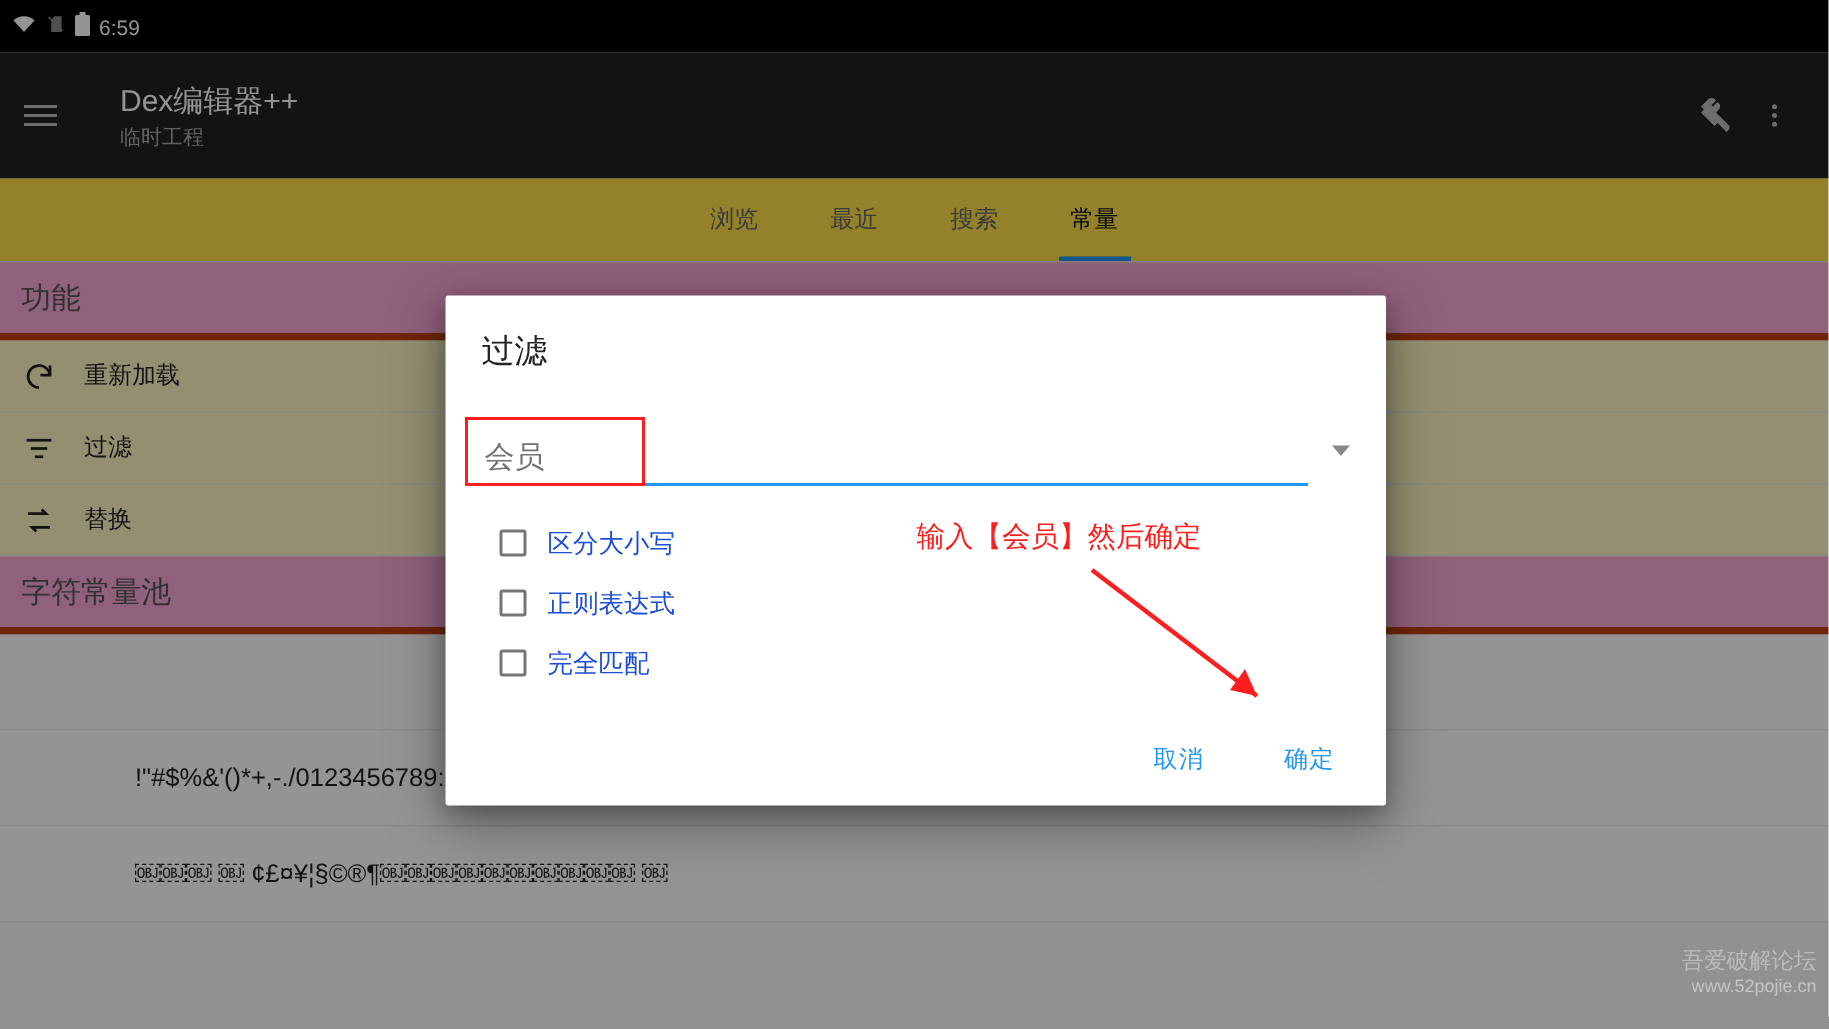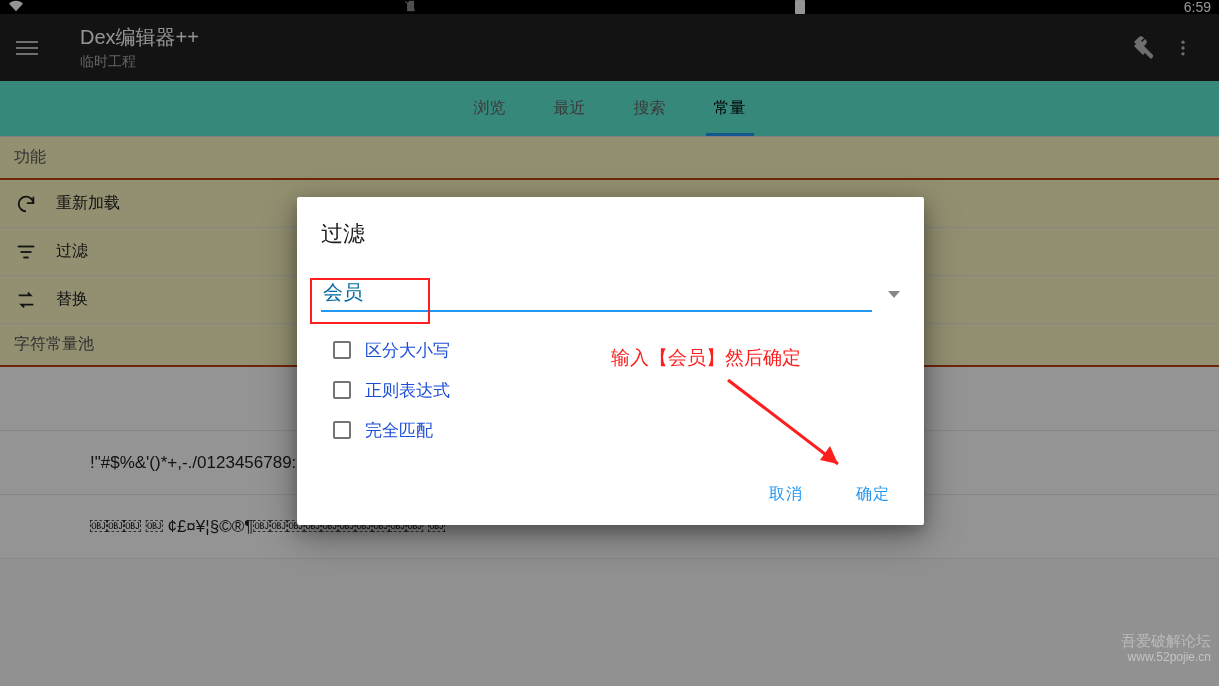--- a/index.html
+++ b/index.html
@@ -1,55 +1,55 @@
 <!DOCTYPE html>
 <html><head>
 <meta charset="utf-8">
 <style>
 * { margin: 0; padding: 0; box-sizing: border-box; font-family: "Helvetica Neue", Arial, "Microsoft YaHei", sans-serif; }
 html, body { width: 1219px; height: 686px; overflow: hidden; background: #fafafa; position: relative; }
 
 
-.status-bar { height: 14px; background: #000; color: #fff; display: flex; align-items: center; justify-content: space-between; padding: 0 8px; font-size: 14px; gap: 6px; }
+.status-bar { height: 35px; background: #000; color: #fff; display: flex; align-items: center; justify-content: flex-start; padding: 0 8px; font-size: 14px; gap: 6px; }
 
 
-.app-bar { height: 67px; background: #212121; color: #fff; display: flex; align-items: center; padding: 0 16px; }
+.app-bar { height: 84px; background: #212121; color: #fff; display: flex; align-items: center; padding: 0 16px; }
 .app-bar .menu-btn { width: 40px; display:flex; flex-direction:column; gap:4px; cursor:pointer; }
 .app-bar .menu-btn span { display:block; height:2px; width:22px; background:#bdbdbd; }
 .app-bar .titles { margin-left: 24px; }
 .app-bar .titles .title { font-size: 20px; color:#fff; }
 .app-bar .titles .subtitle { font-size: 14px; color:#aaa; margin-top:2px; }
 .app-bar .spacer { flex:1; }
 .app-bar .act { width:40px; height:40px; display:flex; align-items:center; justify-content:center; color:#bdbdbd; cursor:pointer; }
 
 
-.tabs { height: 56px; background:#5eead4; border-bottom:1px solid #ddd; display:flex; align-items:stretch; justify-content:center; }
+.tabs { height: 56px; background:#fde047; border-bottom:1px solid #ddd; display:flex; align-items:stretch; justify-content:center; }
 .tab { padding:0 24px; display:flex; align-items:center; font-size:16px; color:#666; cursor:pointer; position:relative; }
 .tab.active { color:#000; font-weight:500; }
 .tab.active::after { content:""; position:absolute; left:16px; right:16px; bottom:0; height:3px; background:#2196F3; }
 
 
-.section-header { padding:10px 14px; font-size:16px; color:#555; background:#fef9c3; border-bottom:2px solid #c2410c; }
+.section-header { padding:10px 14px; font-size:20px; color:#555; background:#f9a8d4; border-bottom:5px solid #c2410c; }
 
 
 .action-row { height:48px; display:flex; align-items:center; padding:0 14px; gap:18px; border-bottom:1px solid #e8e8e8; font-size:16px; color:#222; cursor:pointer; background:#fef9c3; }
 .action-row .ic { width:24px; height:24px; display:flex; align-items:center; justify-content:center; color:#333; }
 
 
 .pool-row { min-height:64px; padding:14px 14px 14px 90px; border-bottom:1px solid #e8e8e8; font-size:17px; color:#222; background:#fff; display:flex; align-items:center; word-break:break-all; }
 
 
 .scrim { position:absolute; inset:0; background:rgba(0,0,0,0.42); }
 
 
 .dialog { position:absolute; left:297px; top:197px; width:627px; background:#fff; border-radius:2px; box-shadow:0 12px 38px rgba(0,0,0,.35),0 5px 15px rgba(0,0,0,.25); padding:22px 24px 12px; }
 .dialog h2 { font-size:22px; font-weight:500; color:#222; margin-bottom:28px; }
 .input-row { display:flex; align-items:center; }
 .input-wrap { flex:1; position:relative; }
-.input-wrap input { width:100%; border:none; border-bottom:2px solid #2196F3; font-size:20px; color:#0369a1; padding:4px 2px 6px; outline:none; background:transparent; }
+.input-wrap input { width:100%; border:none; border-bottom:2px solid #2196F3; font-size:20px; color:#737373; padding:4px 2px 6px; outline:none; background:transparent;margin-top:12px; }
 .dropdown-caret { width:0; height:0; border-left:6px solid transparent; border-right:6px solid transparent; border-top:7px solid #888; margin-left:16px; cursor:pointer; }
 .opts { margin-top:18px; padding-left:12px; }
 .opt { display:flex; align-items:center; gap:14px; height:40px; font-size:17px; color:#1d4ed8; cursor:pointer; }
 .opt .cb { width:18px; height:18px; border:2px solid #757575; border-radius:2px; }
 .dialog-actions { display:flex; justify-content:flex-end; gap:45px; margin-top:26px; padding-right:6px; }
 .dialog-actions button { background:none; border:none; color:#2196F3; font-size:16px; font-weight:500; cursor:pointer; padding:8px 4px; letter-spacing:1px; }
 
 
 .anno-box { position:absolute; border:2px solid #ff1e1e; pointer-events:none; }
 .anno-text { position:absolute; color:#ff1e1e; font-size:19px; pointer-events:none; white-space:nowrap; }

